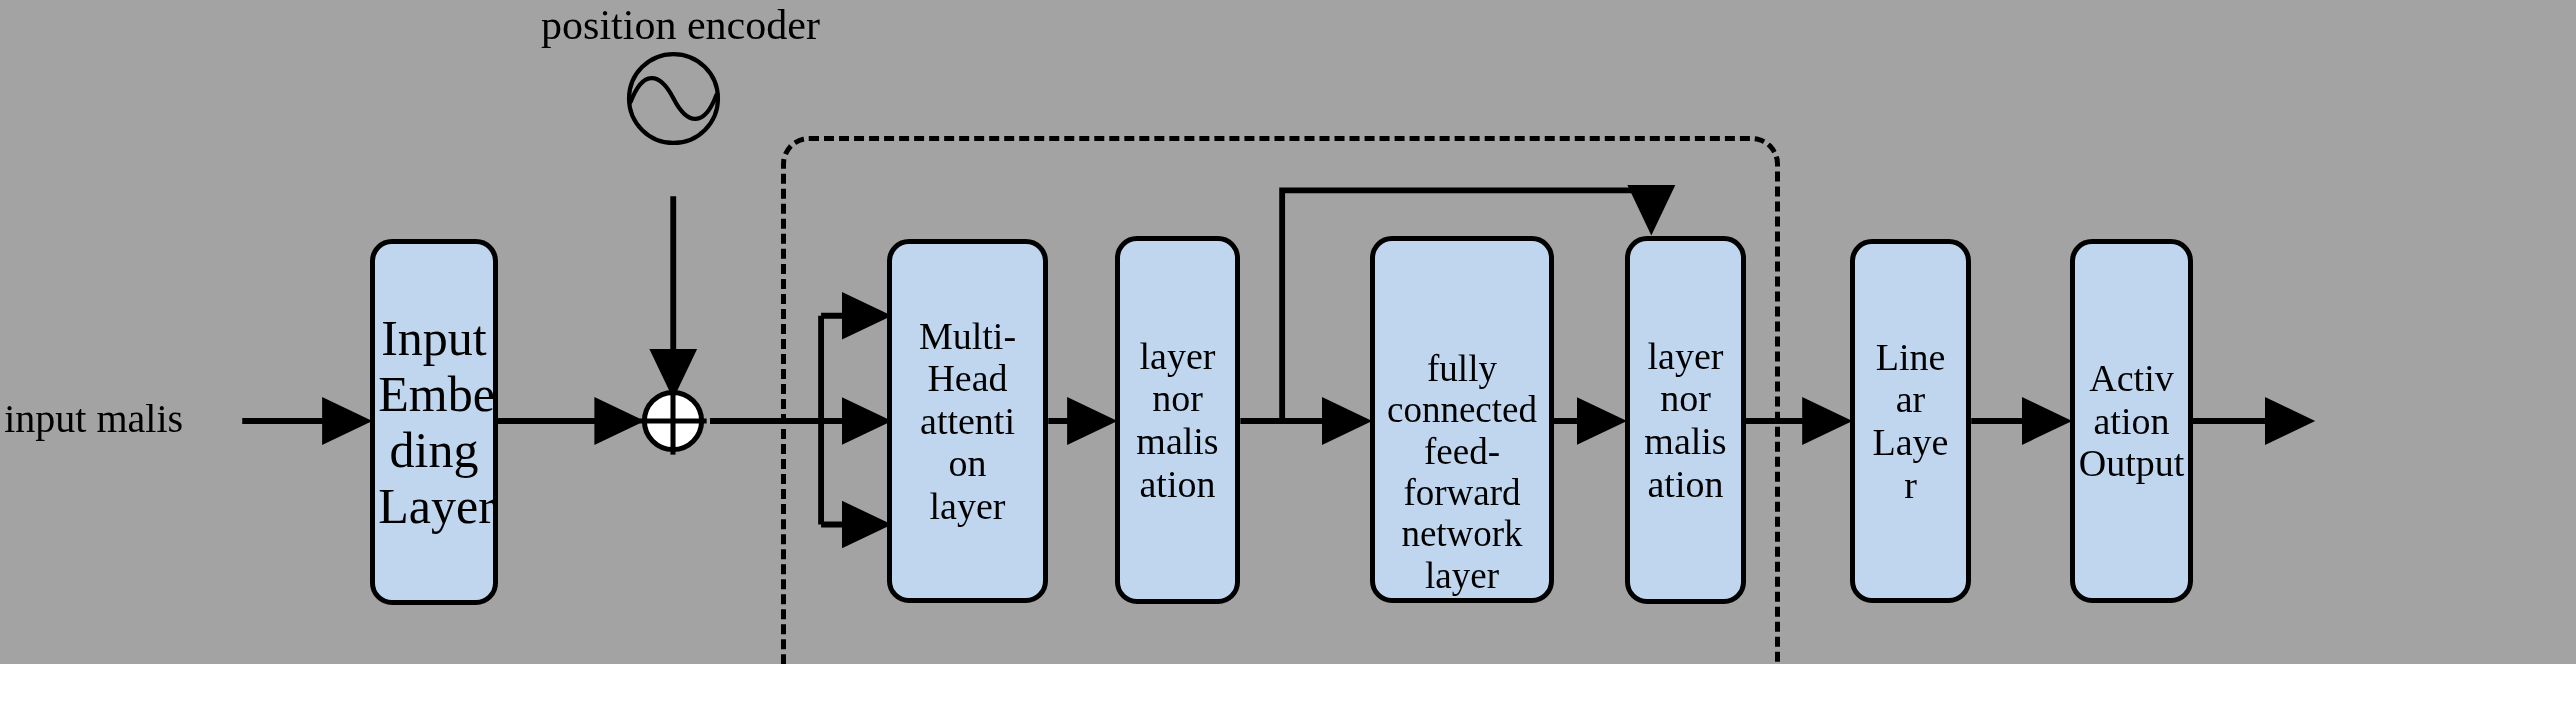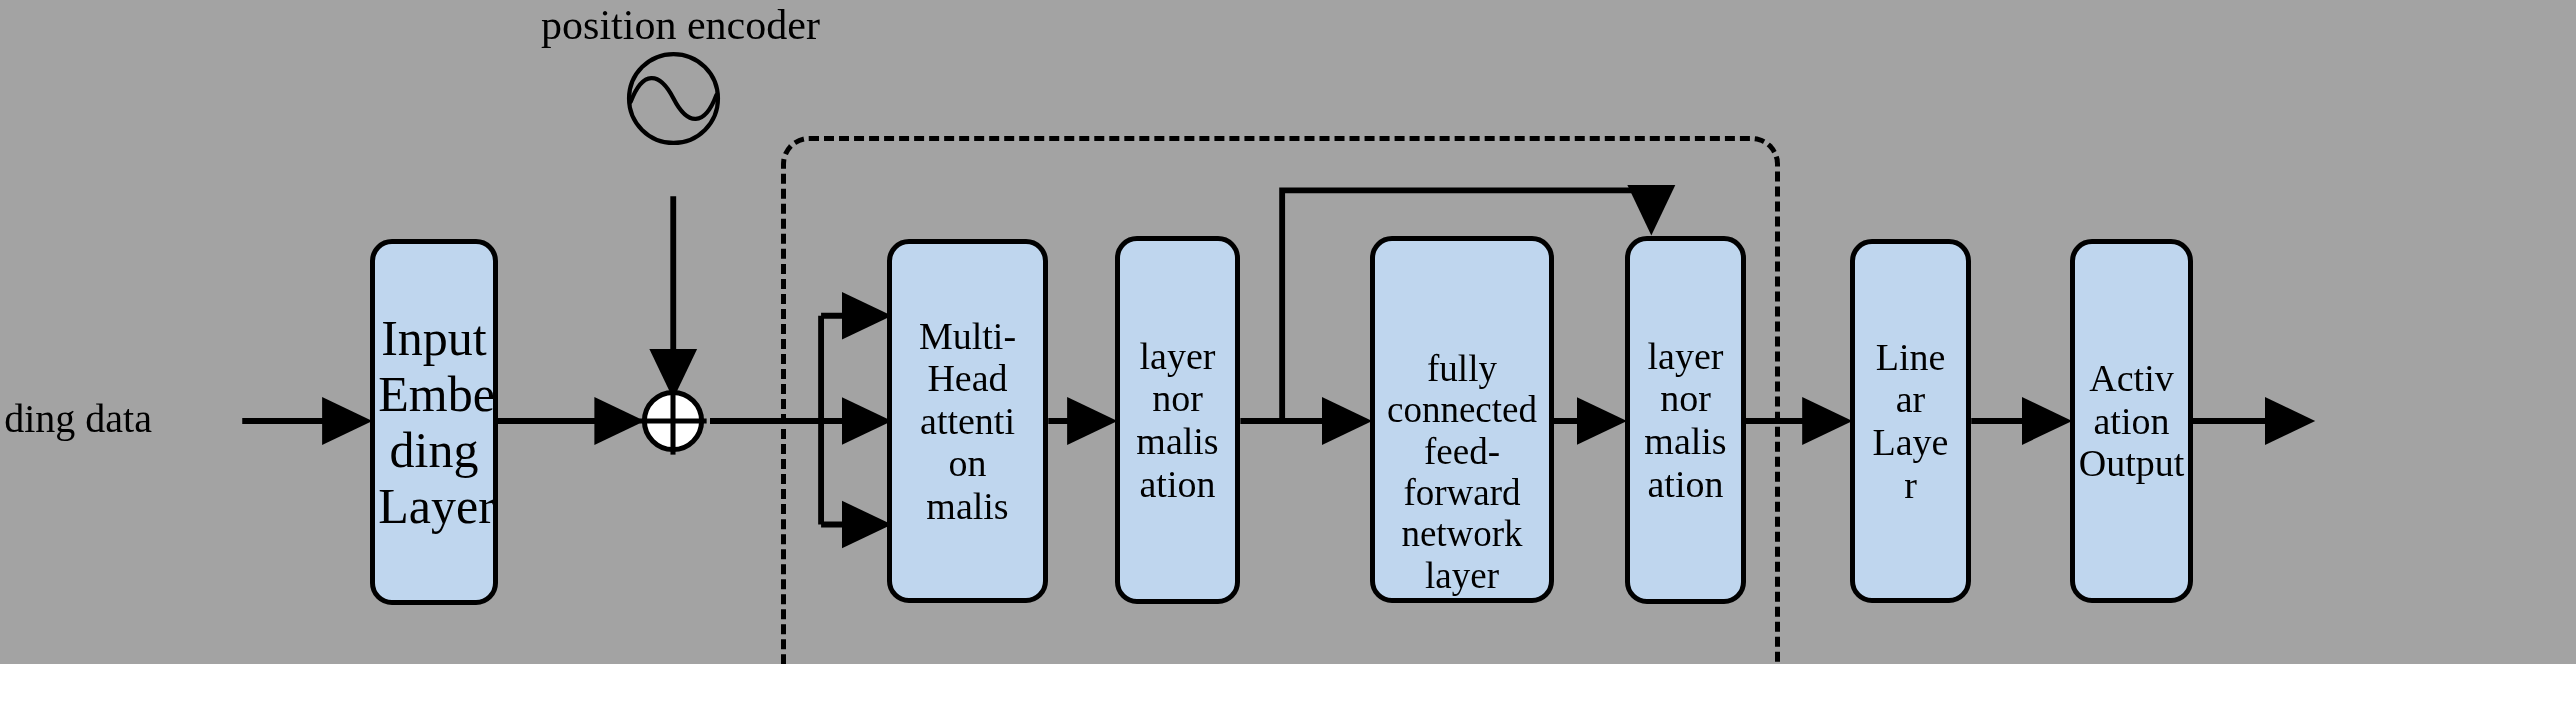--- a/index.html
+++ b/index.html
@@ -126,36 +126,36 @@
   <div class="add-node" style="left:636px; top:384px; width:74px; height:74px;">
     <svg width="74" height="74" viewBox="0 0 88 88" xmlns="http://www.w3.org/2000/svg">
       <circle cx="44" cy="44" r="34" fill="#ffffff" stroke="#000000" stroke-width="6"></circle>
       <line x1="44" y1="4" x2="44" y2="84" stroke="#000000" stroke-width="6"></line>
       <line x1="4" y1="44" x2="84" y2="44" stroke="#000000" stroke-width="6"></line>
     </svg>
   </div>
 
   <div class="label" style="left:455px; top:1.7px; width:451px; font-size:42px;">position encoder</div>
 
-  <div class="label" style="left:4.2px; top:396px; width:238px; font-size:40px; text-align:left;">ding data</div>
+  <div class="label" style="left:4.2px; top:396px; width:238px; font-size:40px; text-align:left;">input malis</div>
 
 
   <div class="block" style="left:370px; top:239px; width:128px; height:366px; font-size:50px;">
     <span class="blk-text">Input
 Embed
 ding
 Layer</span>
   </div>
 
   <div class="block" style="left:887px; top:239px; width:161px; height:364px; font-size:38px;">
     <span class="blk-text">Multi-
 Head
 attenti
 on
-malis</span>
+layer</span>
   </div>
 
   <div class="block" style="left:1115px; top:236px; width:125px; height:368px; font-size:38px;">
     <span class="blk-text">layer
 nor
 malis
 ation</span>
   </div>
 
   <div class="block" style="left:1370px; top:236px; width:184px; height:367px; font-size:37px;align-items:flex-end;">

